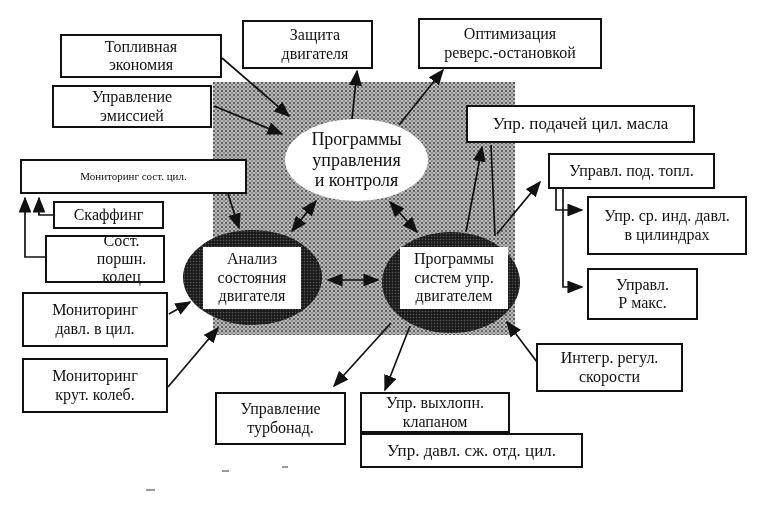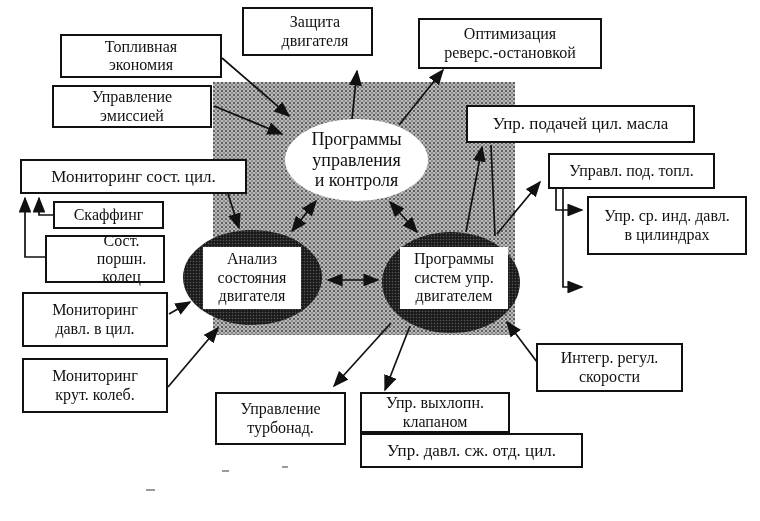--- a/index.html
+++ b/index.html
@@ -88,34 +88,36 @@
       <polyline points="556,189 556,210 582,210" marker-end="url(#ah)"></polyline>
       <polyline points="563,189 563,287 582,287" marker-end="url(#ah)"></polyline>
       <line x1="391" y1="323" x2="334" y2="386" marker-end="url(#ah)"></line>
       <line x1="410" y1="326" x2="385" y2="390" marker-end="url(#ah)"></line>
       <line x1="537" y1="362" x2="507" y2="322" marker-end="url(#ah)"></line>
     </g>
   </svg>
 
   <div class="box" style="left:60px;top:34px;width:162px;height:44px;">Топливная
 экономия</div>
-  <div class="box" style="left:242px;top:7px;width:131px;height:49px;padding-left:17px;">Защита
+  <div class="box" style="left:242px;top:20px;width:131px;height:49px;padding-left:17px;">Защита
 двигателя</div>
   <div class="box" style="left:418px;top:18px;width:184px;height:51px;">Оптимизация
 реверс.-остановкой</div>
   <div class="box" style="left:52px;top:85px;width:160px;height:43px;">Управление
 эмиссией</div>
-  <div class="box" style="left:20px;top:159px;width:227px;height:35px;font-size:17px;">Мониторинг сост. цил.</div>
+  <div class="box" style="left:20px;top:159px;width:227px;height:35px;font-size:11px;">Мониторинг сост. цил.</div>
   <div class="box" style="left:466px;top:105px;width:229px;height:38px;font-size:17px;">Упр. подачей цил. масла</div>
   <div class="box" style="left:548px;top:153px;width:167px;height:36px;">Управл. под. топл.</div>
   <div class="box" style="left:53px;top:201px;width:111px;height:28px;">Скаффинг</div>
   <div class="box" style="left:587px;top:196px;width:160px;height:59px;">Упр. ср. инд. давл.
 в цилиндрах</div>
   <div class="box" style="left:45px;top:235px;width:120px;height:48px;padding-left:35px;">Сост. поршн.
 колец</div>
+  <div class="box" style="left:587px;top:268px;width:111px;height:52px;">Управл.
+Р макс.</div>
   <div class="box" style="left:22px;top:292px;width:146px;height:55px;">Мониторинг
 давл. в цил.</div>
   <div class="box" style="left:22px;top:358px;width:146px;height:55px;">Мониторинг
 крут. колеб.</div>
   <div class="box" style="left:536px;top:343px;width:147px;height:49px;">Интегр. регул.
 скорости</div>
   <div class="box" style="left:215px;top:392px;width:131px;height:53px;">Управление
 турбонад.</div>
   <div class="box" style="left:360px;top:433px;width:223px;height:35px;font-size:17px;">Упр. давл. сж. отд. цил.</div>
   <div class="box" style="left:360px;top:392px;width:150px;height:41px;">Упр. выхлопн.

